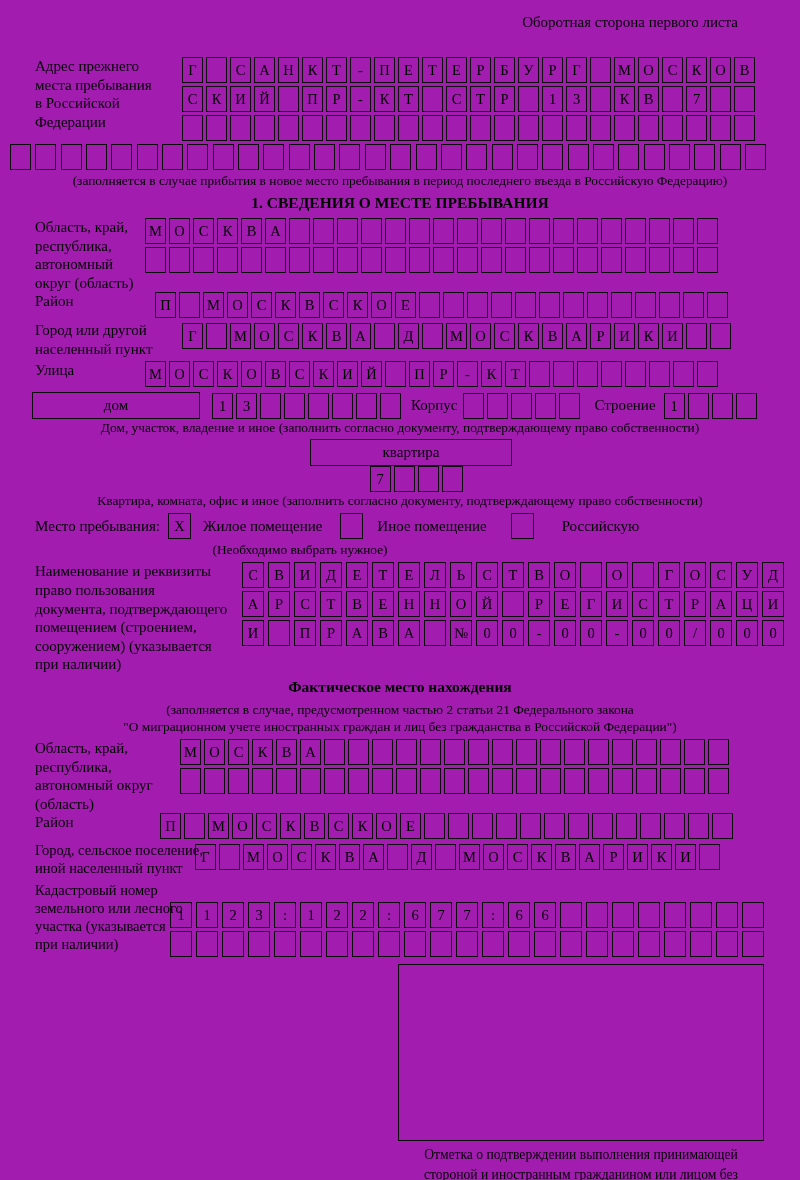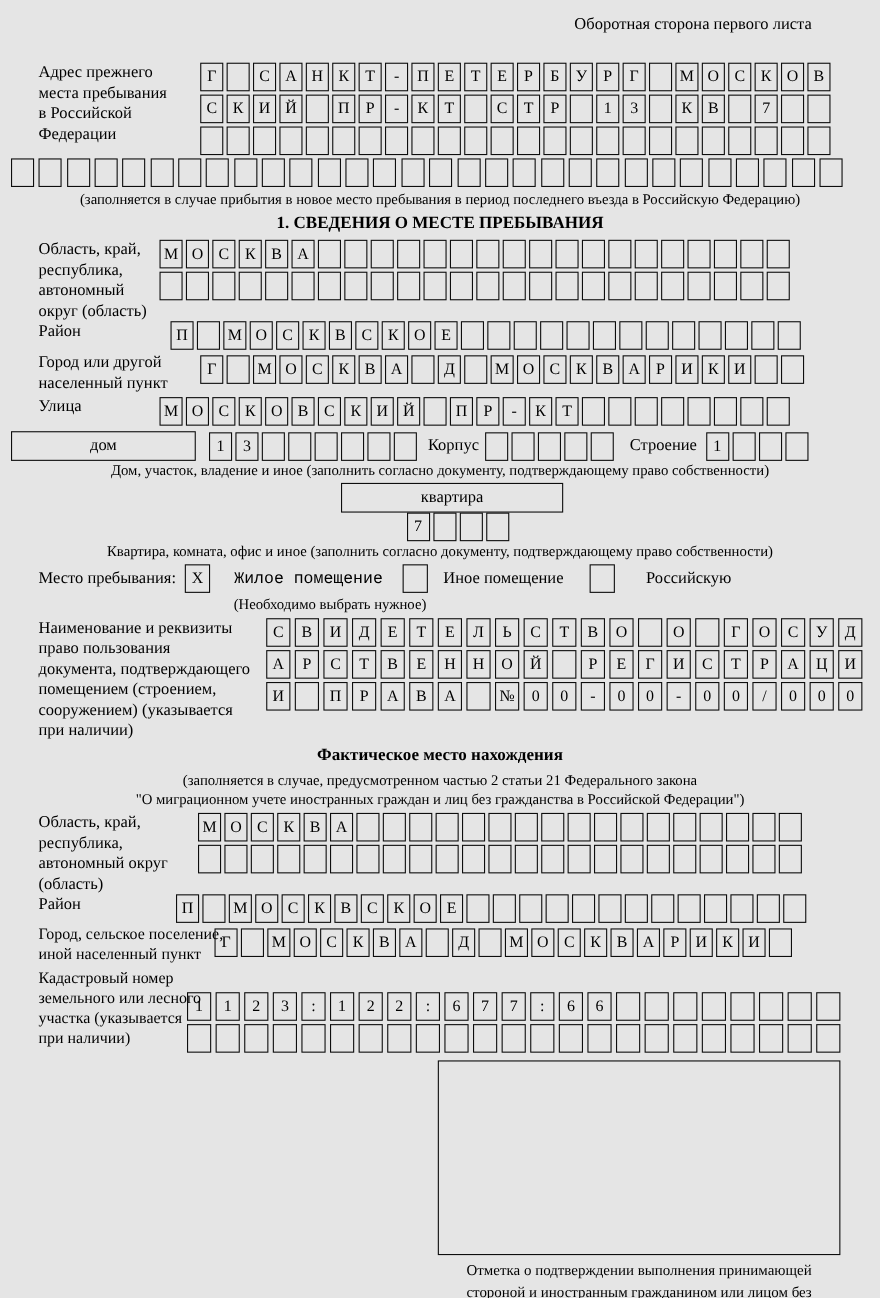--- a/index.html
+++ b/index.html
@@ -1,20 +1,20 @@
 <!DOCTYPE html>
 <html><head>
 <meta charset="utf-8">
 <style>
   * { box-sizing: border-box; margin: 0; padding: 0; }
   html, body { background: #ffffff; }
   .page {
     position: relative;
     width: 800px; height: 1180px;
-    background: #e5e5e5;
+    background: #a21caf;
     color: #000;
     font-family: "Liberation Serif", "DejaVu Serif", serif;
     padding: 14px 10px 0 10px;
     overflow: hidden;
   }
   .header-note { text-align: right; font-size: 15px; padding-right: 52px; }
 
   .cells { display: flex; gap: 3px; margin-bottom: 3px; }
   .cell {
     flex: none; width: 21px; height: 26px;
@@ -342,21 +342,21 @@
         <span class="cell"></span>
         <span class="cell"></span>
         <span class="cell"></span>
         <span class="cell"></span>
         <span class="cell"></span>
         <span class="cell"></span>
         <span class="cell"></span>
       </div>
   </div>
 
-  <div class="form-row mt2" style="align-items:center;">
+  <div class="form-row mt2" style="margin-left:22px; align-items:center;">
     <div class="bigbox" style="width:168px;">дом</div>
     <div class="cells" style="margin:0 0 0 12px;">
         <span class="cell">1</span>
         <span class="cell">3</span>
         <span class="cell"></span>
         <span class="cell"></span>
         <span class="cell"></span>
         <span class="cell"></span>
         <span class="cell"></span>
         <span class="cell"></span>
@@ -386,21 +386,21 @@
         <span class="cell"></span>
         <span class="cell"></span>
         <span class="cell"></span>
       </div>
   </div>
   <div class="caption">Квартира, комната, офис и иное (заполнить согласно документу, подтверждающему право собственности)</div>
 
   <div class="place-row">
     <span>Место пребывания:</span>
     <span class="checkbox" style="margin-left:8px;">X</span>
-    <span style="margin-left:22px;font-family:Liberation Mono, monospace;">Жилое помещение</span>
+    <span style="margin-left:12px;">Жилое помещение</span>
     <span class="checkbox" style="margin-left:18px;"></span>
     <span style="margin-left:14px;">Иное помещение</span>
     <span class="checkbox" style="margin-left:24px;"></span>
     <span style="margin-left:28px;">Российскую</span>
   </div>
   <div class="place-note">(Необходимо выбрать нужное)</div>
 
   <div class="form-row">
     <div class="label" style="width:232px;">
       <div>Наименование и реквизиты</div>

